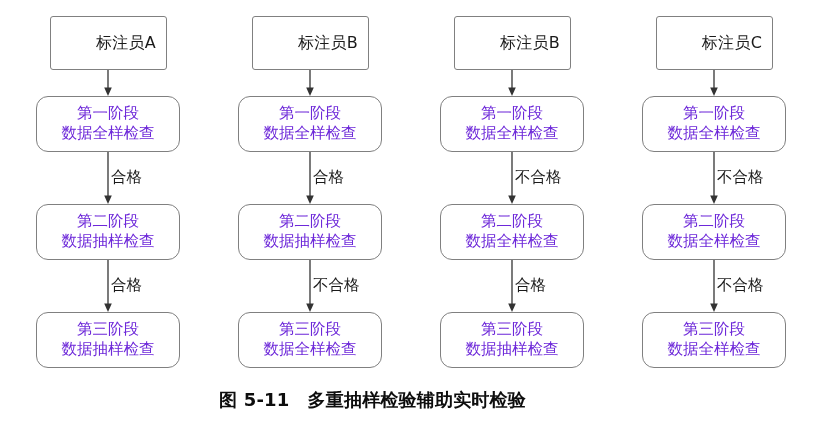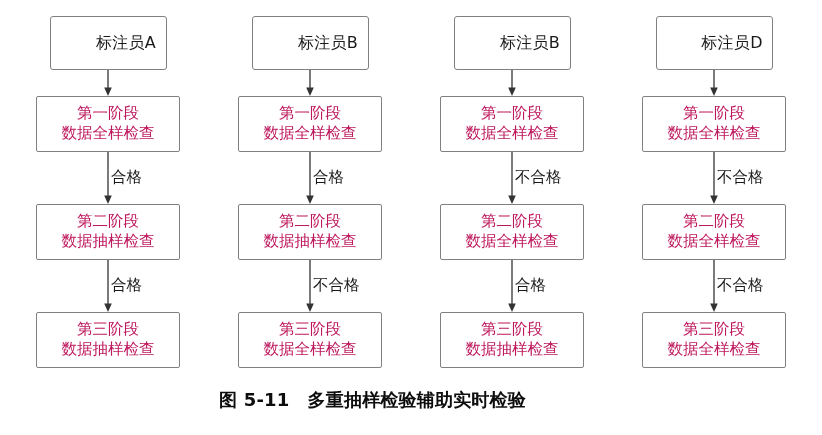--- a/index.html
+++ b/index.html
@@ -59,29 +59,29 @@
     letter-spacing: 0.3px;
     color: #1a1a1a;
     padding-left: 36px;
   }
 
   .stage-box {
     width: 144px;
     height: 56px;
     box-sizing: border-box;
     border: 1.2px solid #808080;
-    border-radius: 2px;
+    border-radius: 12px;
     background: #ffffff;
     display: flex;
     flex-direction: column;
     align-items: center;
     justify-content: center;
     font-size: 15.5px;
     line-height: 1.28;
-    color: #be185d;
+    color: #6d28d9;
   }
   .stage-box .line1 {
     white-space: nowrap;
   }
   .stage-box .line2 {
     white-space: nowrap;
   }
   .stage-box .line2 b {
     font-weight: 400;
   }
@@ -262,21 +262,21 @@
       </div>
 
       <div class="stage-box">
         <span class="line1">第三阶段</span>
         <span class="line2"><span>数据</span><b>抽样</b><span>检查</span></span>
       </div>
     </div>
 
     <div class="column">
       <div class="header-box">
-        <span>标注员D</span>
+        <span>标注员C</span>
       </div>
 
       <div class="connector short">
         <svg class="arrow-svg" width="144" height="26" viewBox="0 0 144 26">
           <line x1="72" y1="0" x2="72" y2="19" stroke="#333333" stroke-width="1.3"></line>
           <polygon points="72,26 68.2,17.5 75.8,17.5" fill="#333333"></polygon>
         </svg>
       </div>
 
       <div class="stage-box">

